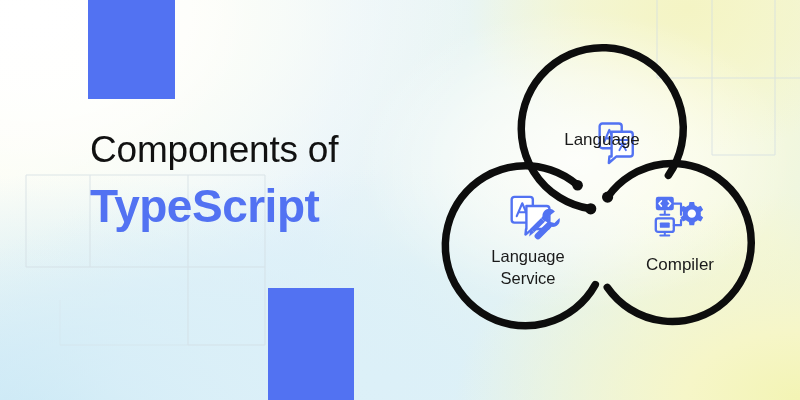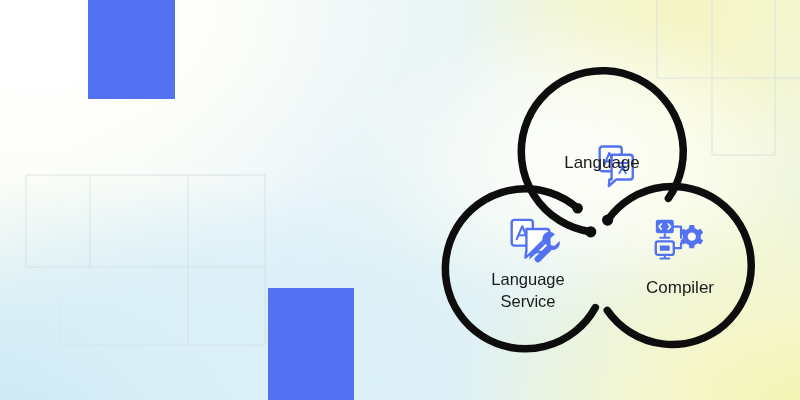--- a/index.html
+++ b/index.html
@@ -108,21 +108,21 @@
     letter-spacing: -0.5px;
     line-height: 1.18;
     margin-top: 7px;
     white-space: nowrap;
   }
 
   
   .diagram {
     position: absolute;
     left: 430px;
-    top: 63px;
+    top: 40px;
     width: 350px;
     height: 310px;
   }
   .diagram svg { display: block; }
 
   .node-label {
     font-family: "Liberation Sans", sans-serif;
     font-size: 17px;
     fill: #1a1a1a;
     text-anchor: middle;
@@ -164,20 +164,24 @@
     </g>
   </svg>
 
   <svg class="accent-rect" id="rect-top" width="87" height="101" viewBox="0 0 87 101">
     <rect x="0" y="0" width="87" height="101" fill="#5272f2"></rect>
   </svg>
   <svg class="accent-rect" id="rect-bottom" width="86" height="114" viewBox="0 0 86 114">
     <rect x="0" y="0" width="86" height="114" fill="#5272f2"></rect>
   </svg>
 
+  <div class="headline">
+    <div class="headline-line1">Components of</div>
+    <div class="headline-line2" id="headline2" style="color: rgb(82, 114, 242);">TypeScript</div>
+  </div>
 
   <div class="diagram">
     <svg width="350" height="310" viewBox="0 0 350 310">
 
       <g>
         <path d="M 238.4 135.4
                  A 81 81 0 1 0 160.7 168.8" fill="none" stroke="#0d0d0d" stroke-width="7.5" stroke-linecap="round"></path>
         <circle cx="160.7" cy="168.8" r="5.6" fill="#0d0d0d"></circle>
 
         <g transform="translate(154,77) scale(0.92)">

